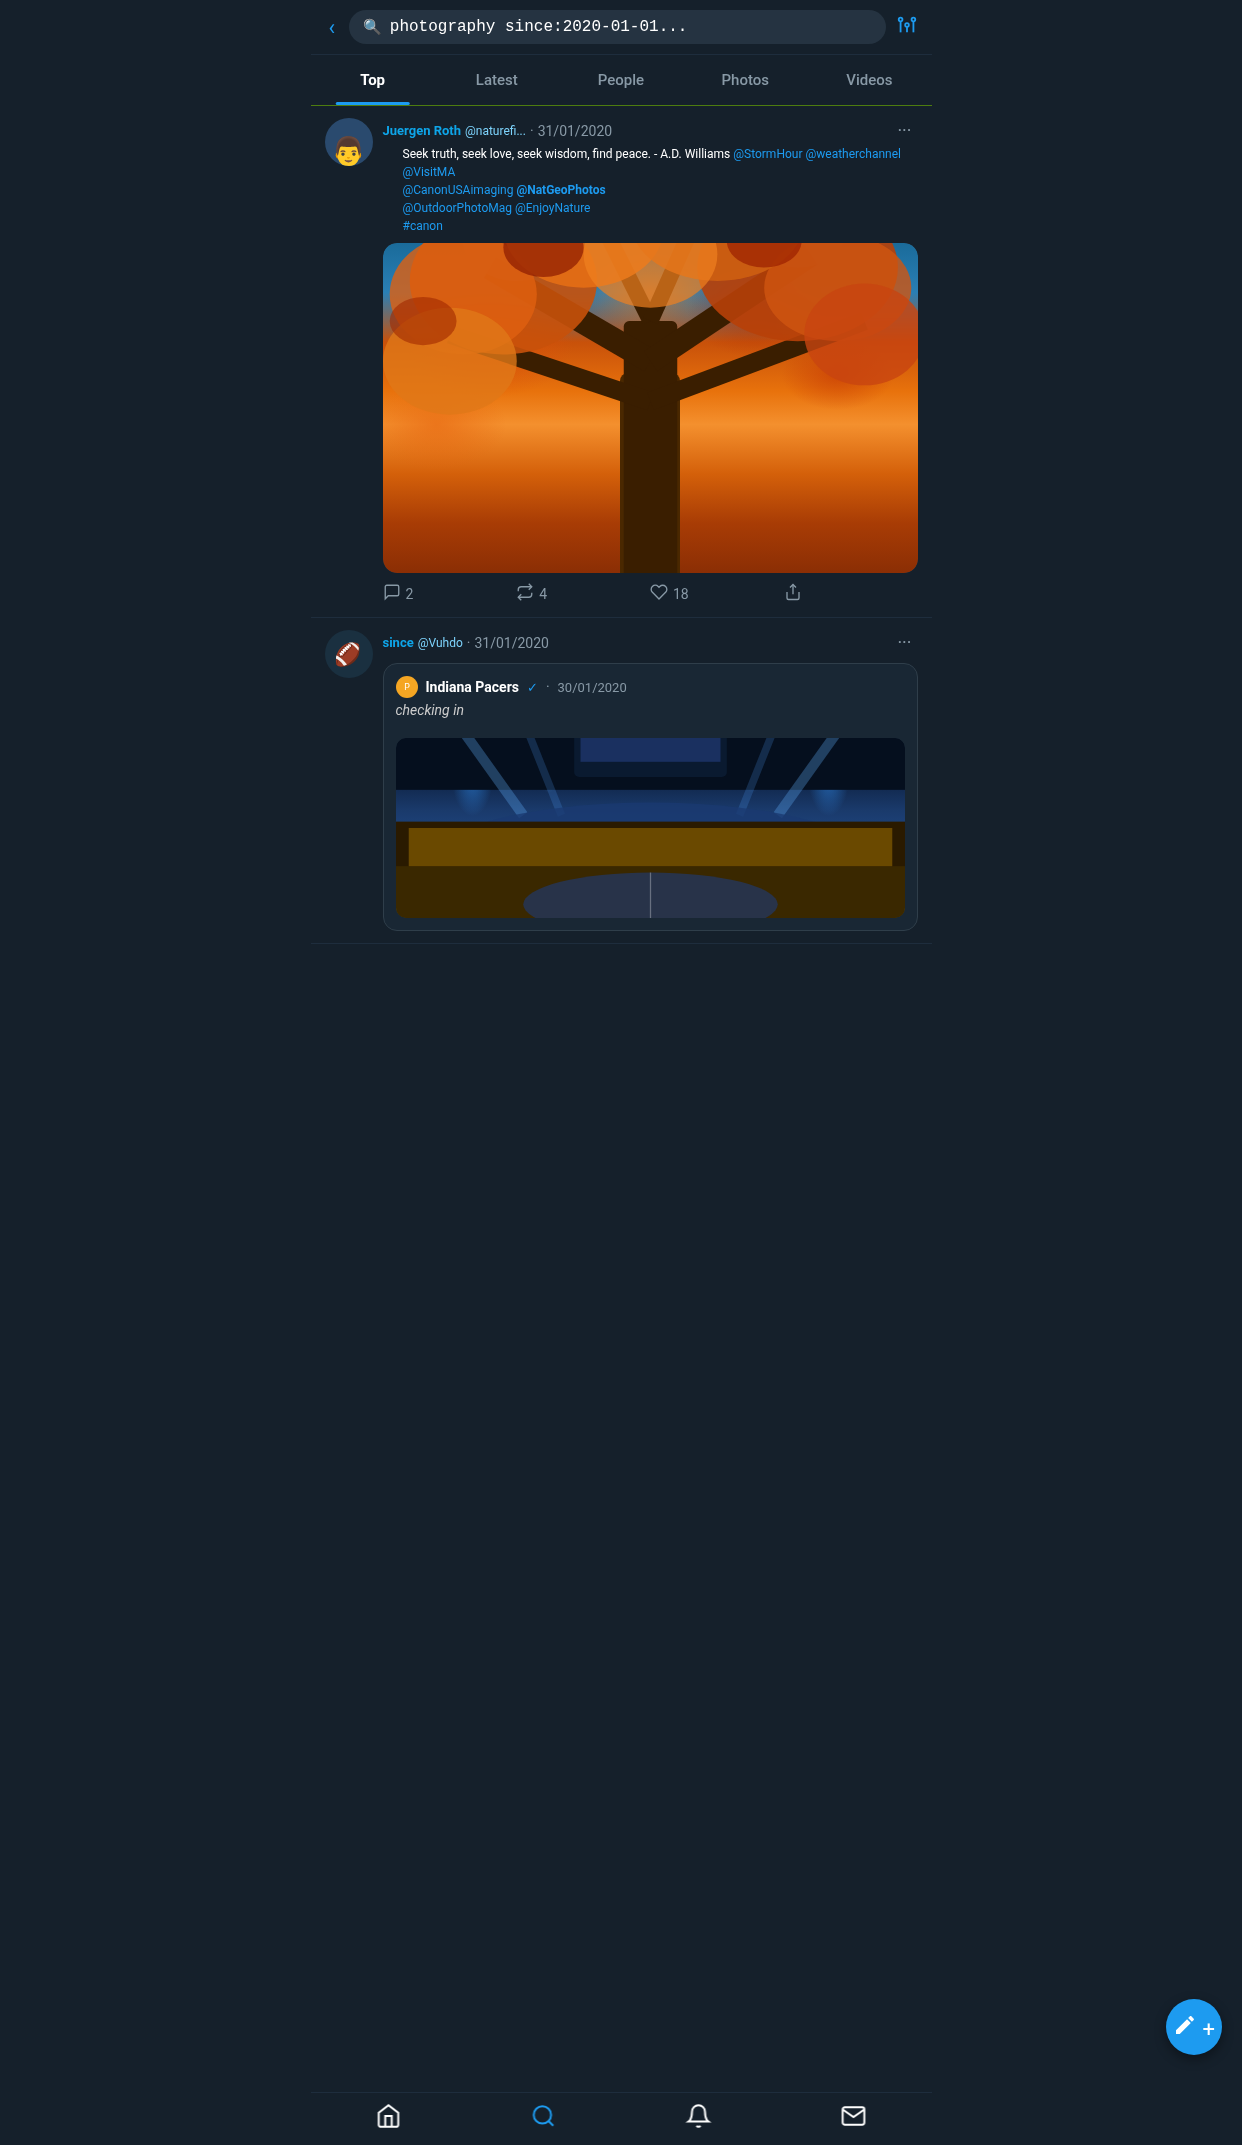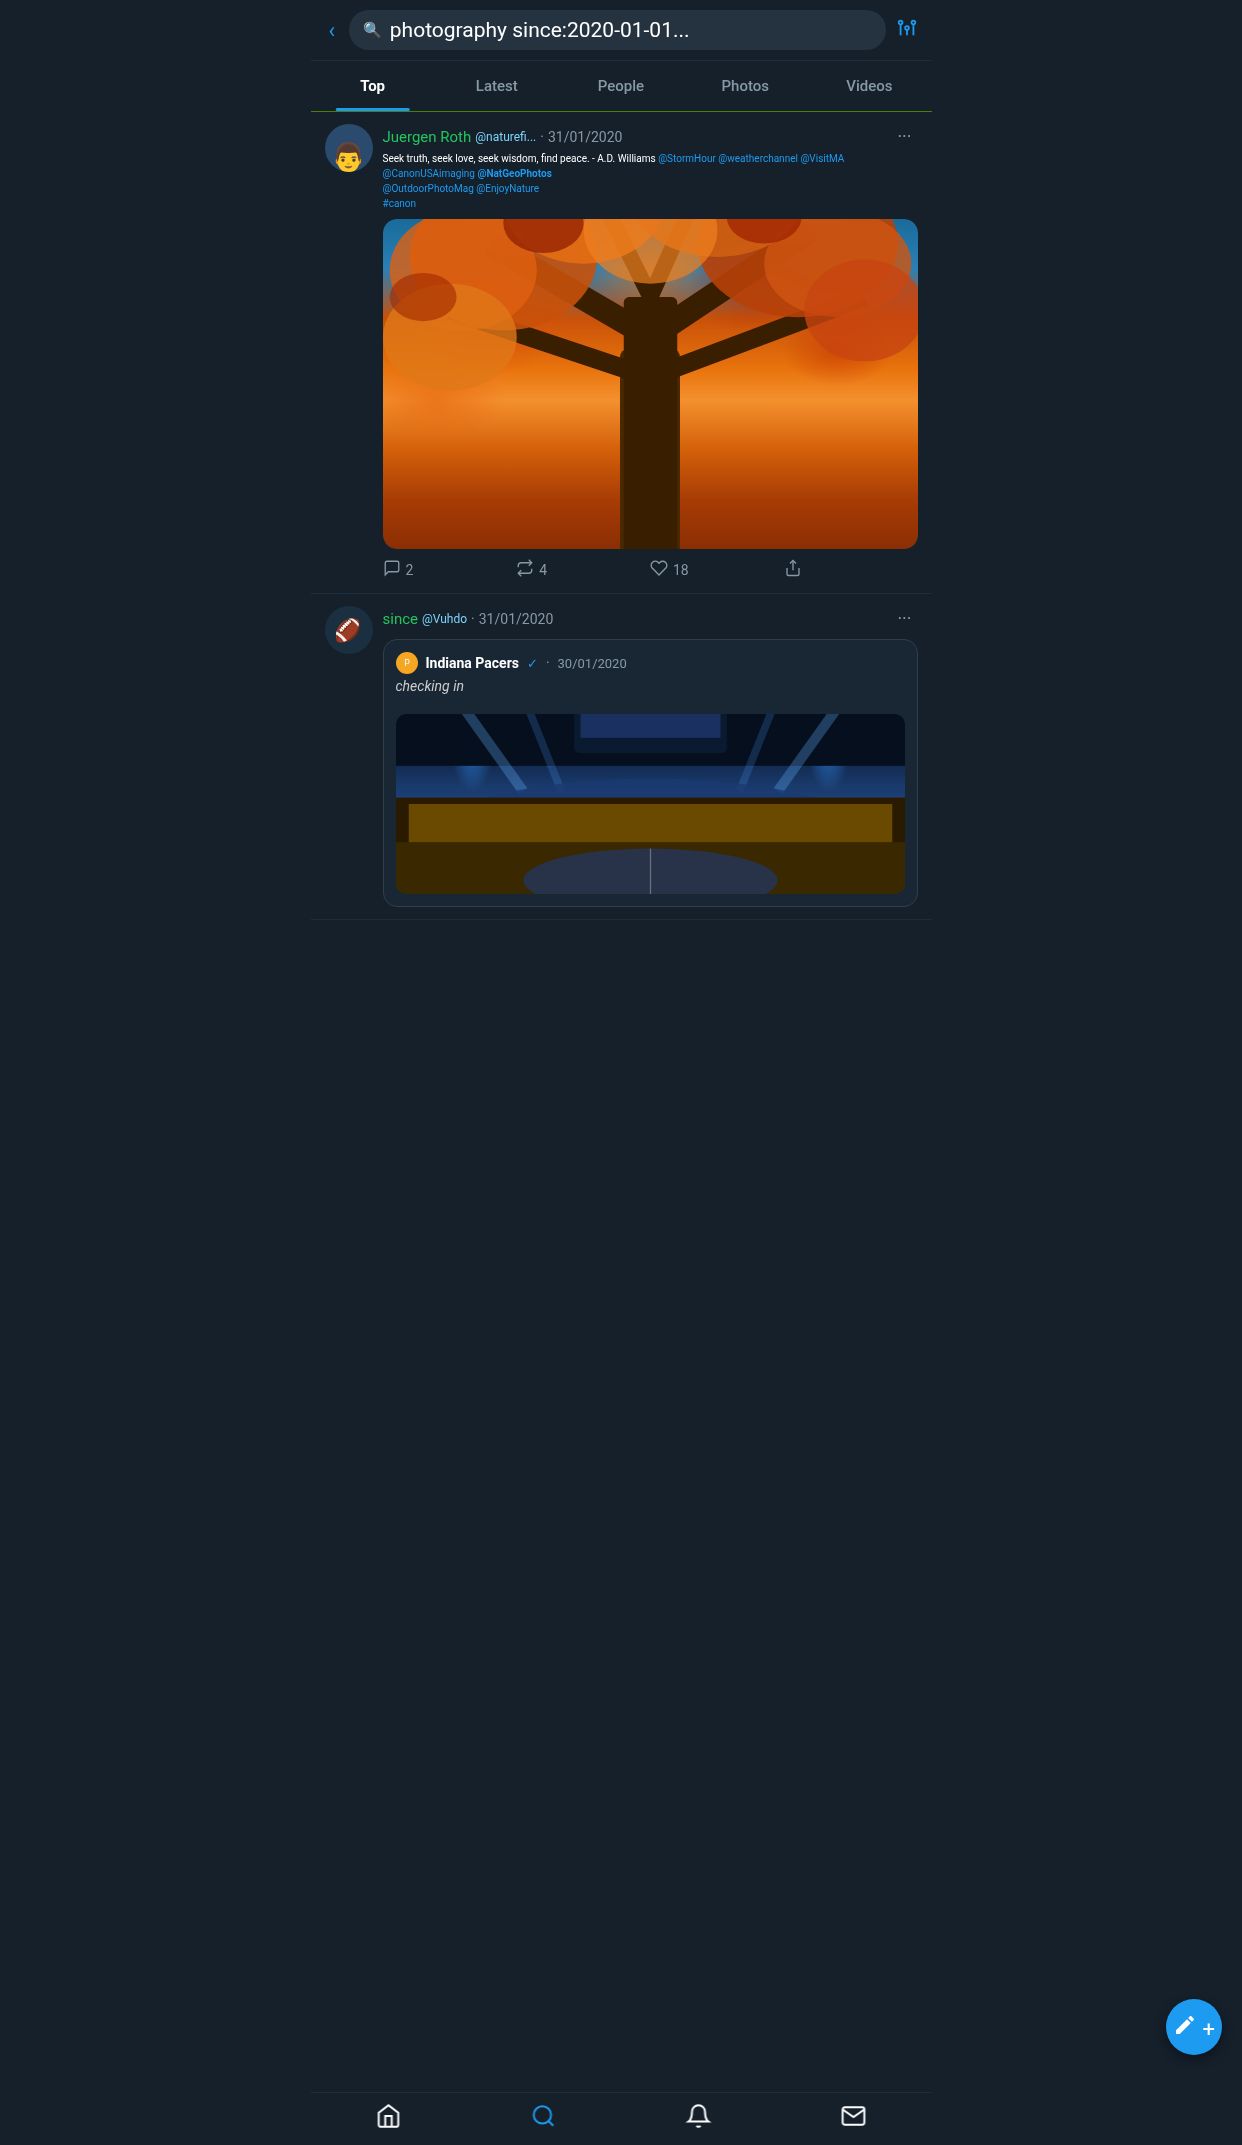--- a/index.html
+++ b/index.html
@@ -37,21 +37,22 @@
       align-items: center;
       padding: 8px 14px;
       gap: 8px;
     }
     .search-icon-inner {
       color: #8899a6;
       font-size: 15px;
     }
     .search-text {
       color: #ffffff;
-      font-size: 21px;
+      font-size: 16px;
+      font-family: Liberation Mono, monospace;
     }
     .filter-btn {
       color: #1d9bf0;
       font-size: 20px;
       cursor: pointer;
     }
 
     
     .tabs {
       display: flex;
@@ -101,47 +102,48 @@
       justify-content: space-between;
       margin-bottom: 2px;
     }
     .tweet-author {
       display: flex;
       align-items: center;
       gap: 4px;
       flex-wrap: wrap;
     }
     .author-name {
-      font-weight: 400;
-      font-size: 15px;
-      color: #22c55e;
+      font-weight: 700;
+      font-size: 13px;
+      color: #0ea5e9;
     }
     .author-handle {
       color: #7dd3fc;
       font-size: 12px;
     }
     .tweet-dot {
       color: #8899a6;
       font-size: 14px;
     }
     .tweet-date {
       color: #8899a6;
       font-size: 14px;
     }
     .more-btn {
       color: #8899a6;
       font-size: 18px;
       cursor: pointer;
       padding: 2px 6px;
     }
     .tweet-text {
-      font-size: 10px;
+      font-size: 12px;
       line-height: 1.5;
       color: #ffffff;
       margin-bottom: 8px;
+      margin-left: 20px;
     }
     .tweet-link {
       color: #1d9bf0;
     }
     .tweet-link.bold {
       font-weight: 700;
     }
     .tweet-hashtag {
       color: #1d9bf0;
     }

